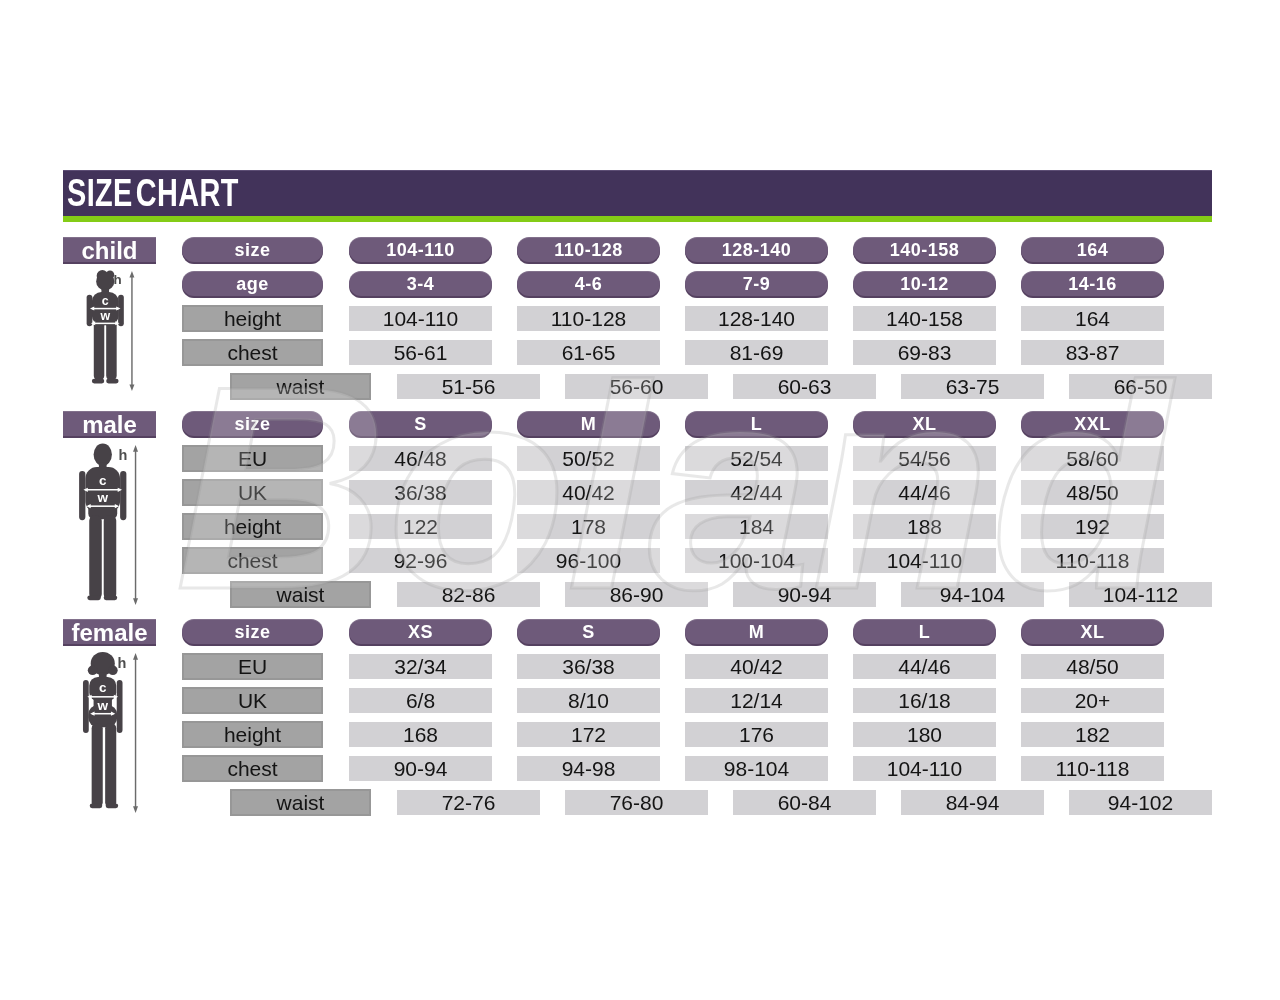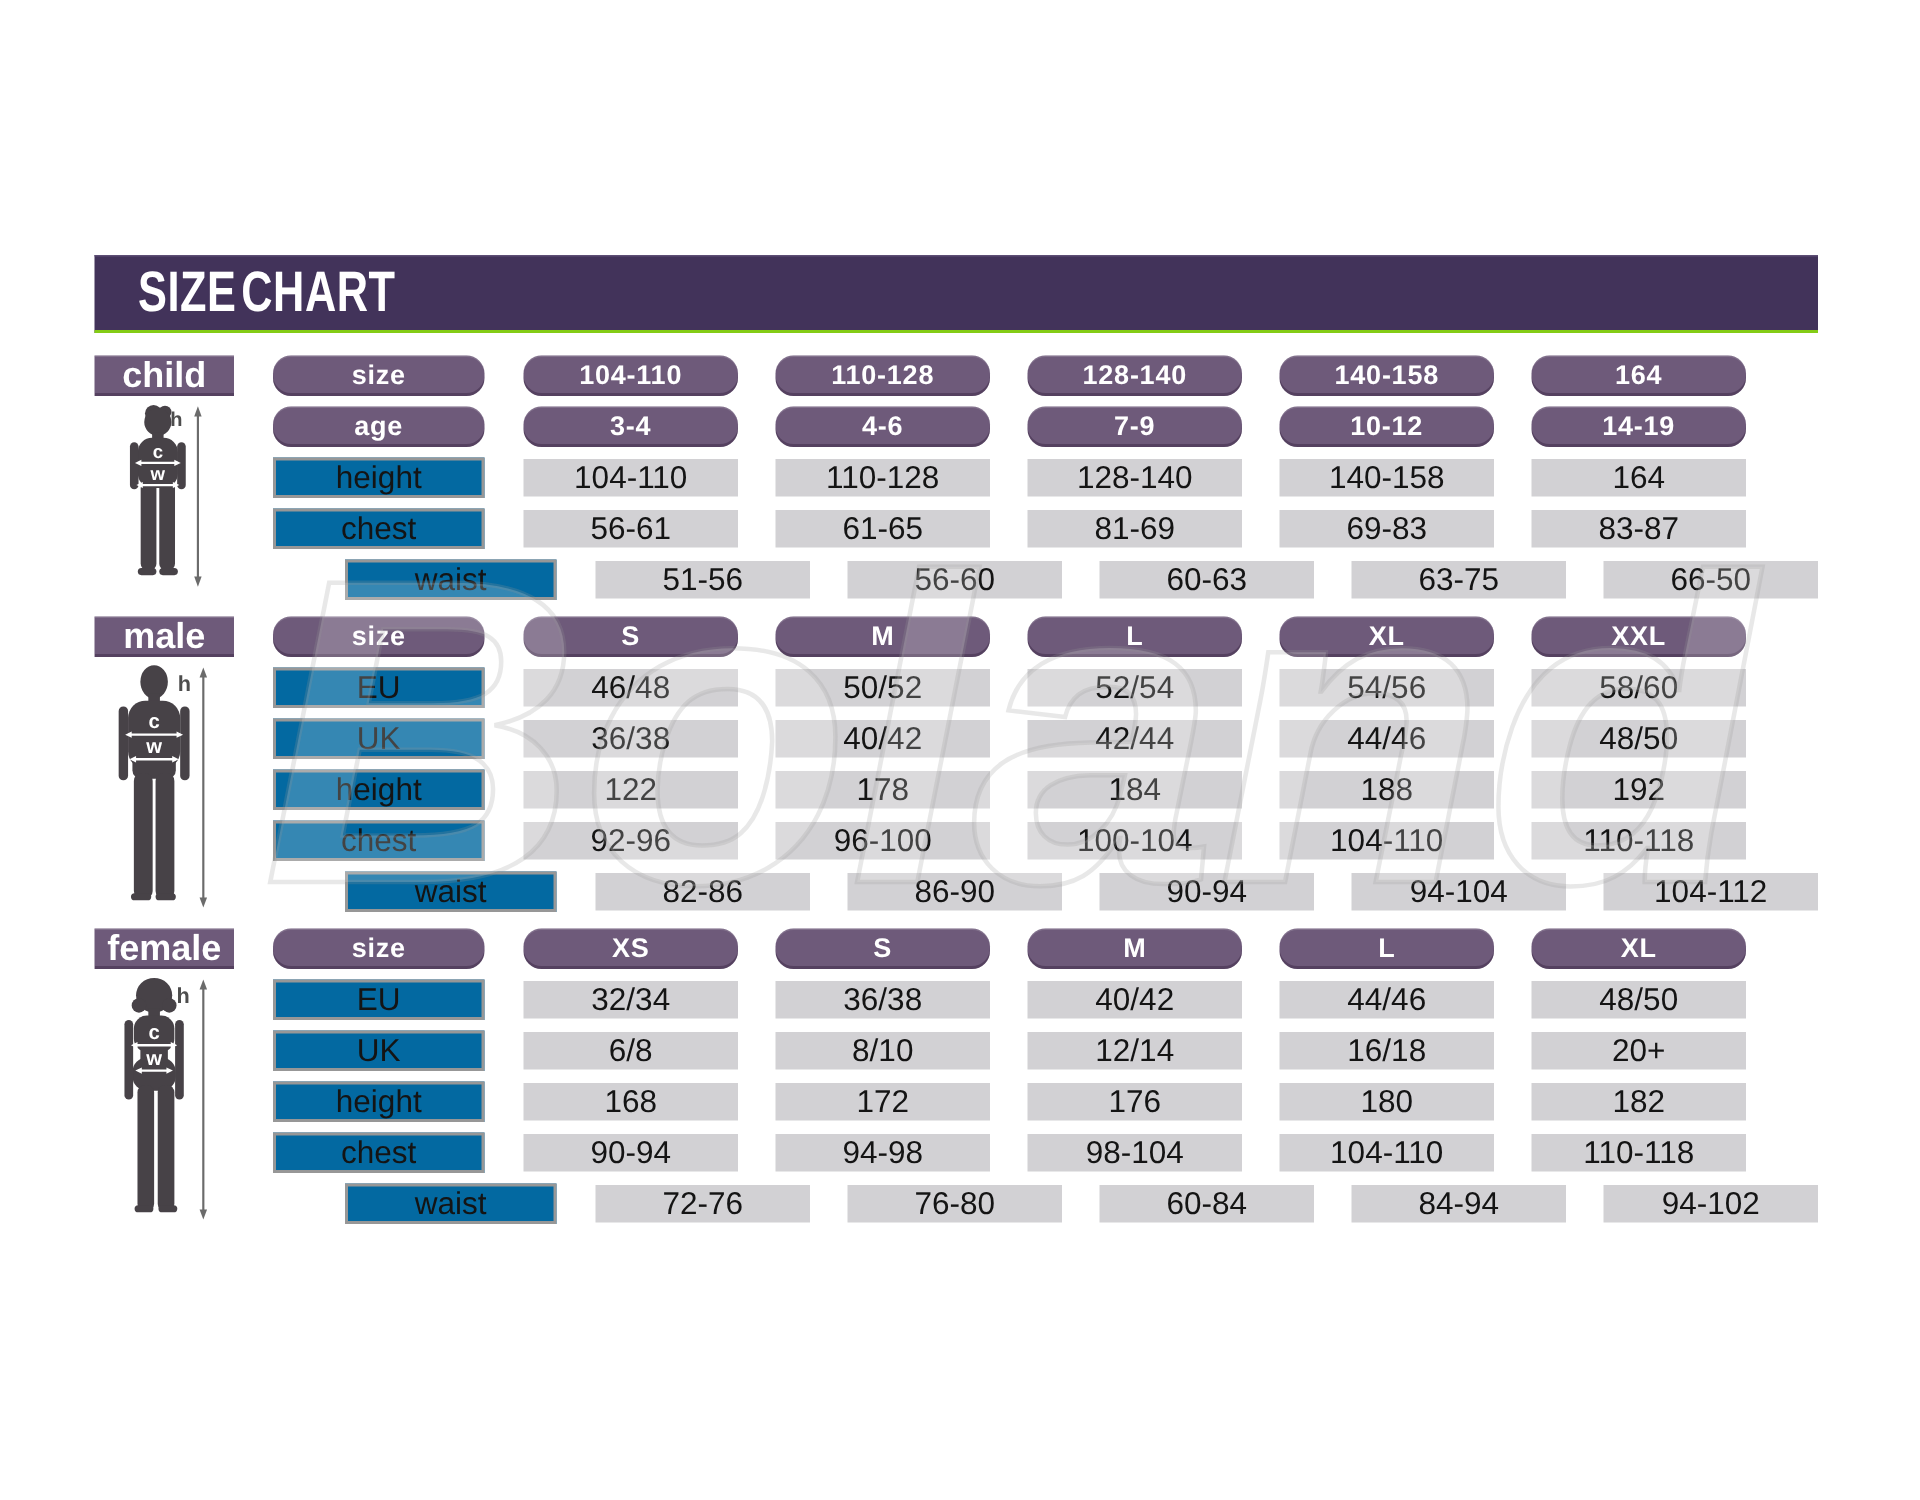--- a/index.html
+++ b/index.html
@@ -7,40 +7,40 @@
     --bar:#6E5A7A;
     --cell:#D2D1D4;
     --sil:#474247;
     --ink:#141414;
   }
   html,body{margin:0;padding:0;background:#fff;}
   .page{position:relative;width:1280px;height:1000px;background:#fff;overflow:hidden;
         font-family:"Liberation Sans",sans-serif;}
   .canvas{position:absolute;left:63px;top:170px;width:1149px;z-index:1;}
   .title-bar{height:52px;background:var(--header);display:flex;align-items:center;
-             padding-left:29px;box-sizing:border-box;border-top:1px solid #5d4e75;border-bottom:2px solid #84cc16;}
+             padding-left:4px;box-sizing:border-box;border-top:1px solid #5d4e75;border-bottom:6px solid #84cc16;}
   .title-text{color:#fff;font-size:38px;font-weight:bold;word-spacing:-7px;letter-spacing:0.5px;
               transform:scaleX(0.76);transform-origin:left center;white-space:nowrap;}
   .sections{margin-top:15px;}
   .section{display:flex;margin-bottom:11px;}
   .fig-col{width:141px;margin-right:26px;display:flex;flex-direction:column;}
   .figure-area{flex:1;display:flex;justify-content:center;align-items:flex-start;padding-top:5px;}
   .rows-col{flex:1;}
   .srow{display:flex;align-items:center;height:27px;margin-bottom:7px;}
   .srow:last-child{margin-bottom:0;padding-left:48px;}
   .cell{display:flex;align-items:center;justify-content:center;box-sizing:border-box;text-align:center;}
   .label-cell{width:141px;margin-right:26px;height:27px;}
   .value-cell{width:143px;margin-right:25px;height:25px;}
   .value-cell:last-child{margin-right:0;}
   .group-bar{height:27px;background:var(--bar);color:#fff;font-weight:bold;font-size:24px;
              display:flex;align-items:center;justify-content:center;
              box-shadow:inset 0 -2px 0 rgba(40,20,50,.35), inset 0 1px 0 rgba(255,255,255,.14);}
   .header-cell{background:var(--bar);color:#fff;font-weight:bold;font-size:18px;height:27px;letter-spacing:.5px;
                box-shadow:inset 0 -2px 0 rgba(40,20,50,.35), inset 0 1px 0 rgba(255,255,255,.14);border-radius:12px;}
-  .white-cell{background:#0369a1;border:2px solid #979797;color:var(--ink);font-size:21px;}
+  .white-cell{background:#a3a3a3;border:2px solid #979797;color:var(--ink);font-size:21px;}
   .gray-cell{background:var(--cell);color:var(--ink);font-size:21px;}
   .watermark{position:absolute;left:170px;top:330px;z-index:2;pointer-events:none;}
   .sil{fill:var(--sil);}
   .fig-letter{fill:#ffffff;font-family:"Liberation Sans",sans-serif;font-weight:bold;}
   .fig-letter-dark{fill:#4d4d4d;font-family:"Liberation Sans",sans-serif;font-weight:bold;}
   .meas{stroke:#ffffff;stroke-width:1.6;}
   .hline{stroke:#6b6b6b;stroke-width:1.5;}
 </style>
 </head>
 <body>
@@ -91,21 +91,21 @@
               <div class="cell value-cell header-cell">128-140</div>
               <div class="cell value-cell header-cell">140-158</div>
               <div class="cell value-cell header-cell">164</div>
             </div>
             <div class="srow">
               <div class="cell label-cell header-cell">age</div>
               <div class="cell value-cell header-cell">3-4</div>
               <div class="cell value-cell header-cell">4-6</div>
               <div class="cell value-cell header-cell">7-9</div>
               <div class="cell value-cell header-cell">10-12</div>
-              <div class="cell value-cell header-cell">14-19</div>
+              <div class="cell value-cell header-cell">14-16</div>
             </div>
             <div class="srow">
               <div class="cell label-cell white-cell">height</div>
               <div class="cell value-cell gray-cell">104-110</div>
               <div class="cell value-cell gray-cell">110-128</div>
               <div class="cell value-cell gray-cell">128-140</div>
               <div class="cell value-cell gray-cell">140-158</div>
               <div class="cell value-cell gray-cell">164</div>
             </div>
             <div class="srow">

